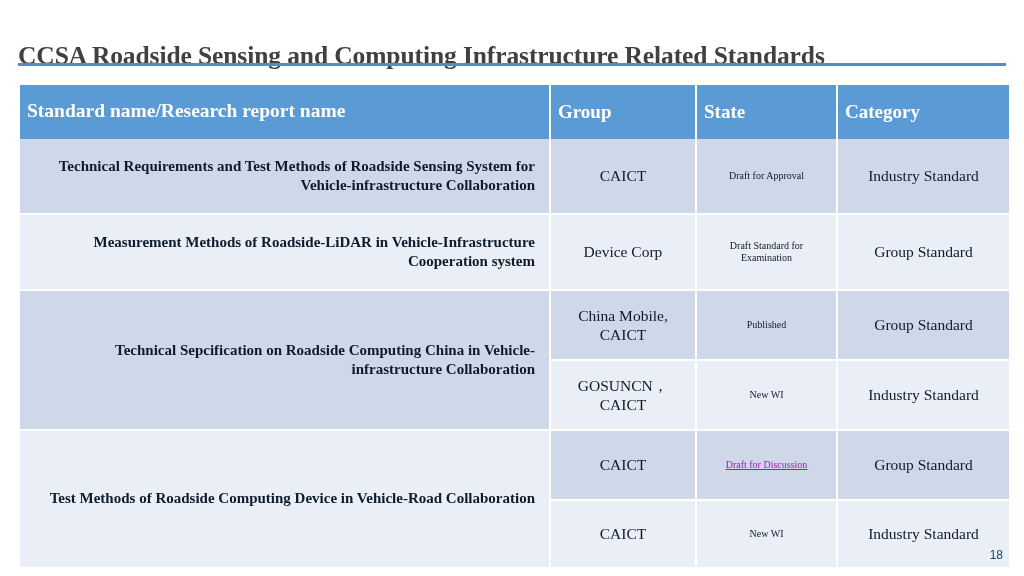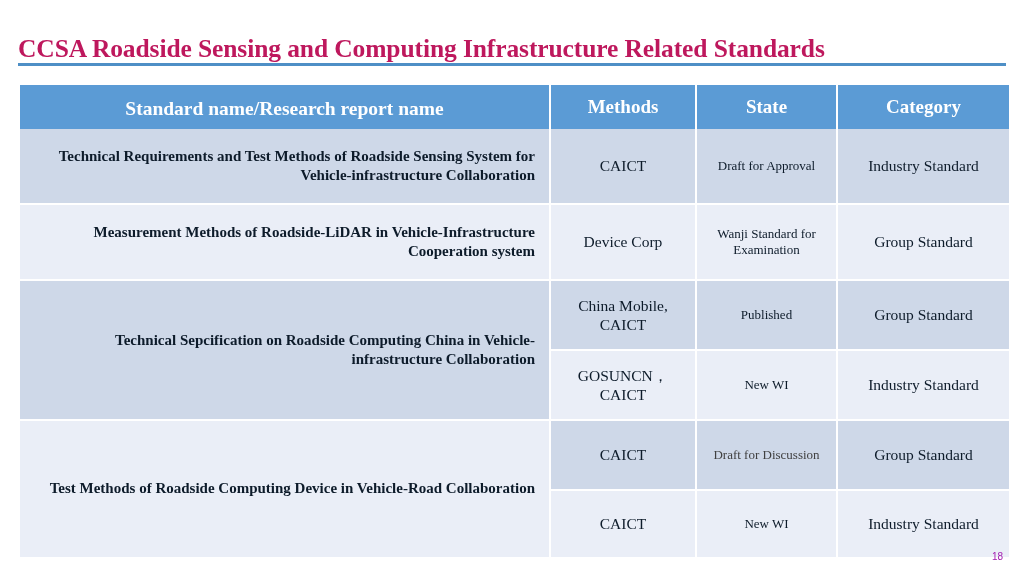--- a/index.html
+++ b/index.html
@@ -13,25 +13,25 @@
     position: relative;
     overflow: hidden;
     font-family: "Liberation Serif", "DejaVu Serif", serif;
     -webkit-font-smoothing: antialiased;
   }
 
   
   .slide-title {
     position: absolute;
     left: 18px;
-    top: 34px;
+    top: 41px;
     width: 980px;
     font-size: 25.5px;
     font-weight: bold;
-    color: #be185d;
+    color: #404040;
     letter-spacing: -0.1px;
     line-height: 1.15;
     white-space: nowrap;
   }
   .title-rule {
     position: absolute;
     left: 18px;
     top: 63px;
     width: 988px;
     height: 3px;
@@ -54,23 +54,23 @@
   table.std-table col.c-name  { width: 531px; }
   table.std-table col.c-lead  { width: 146px; }
   table.std-table col.c-state { width: 141px; }
   table.std-table col.c-cat   { width: 171px; }
 
   
   thead th {
     background: #5b9bd5;
     color: #ffffff;
     font-weight: bold;
-    text-align: center;
+    text-align: left;
     vertical-align: middle;
-    padding: 0;
+    padding: 7px;
     border: 0;
     border-right: 2px solid #ffffff;
     height: 40px;
     line-height: 1.1;
   }
   thead th:last-child { border-right: 0; }
   thead th.h-name {
     font-size: 19.5px;
     padding-top: 4px;   
   }
@@ -99,79 +99,79 @@
 
   
   td.name-cell {
     font-weight: bold;
     font-size: 15px;
     padding: 6px 14px;
     line-height: 1.28;
     text-align: right;
   }
   td.lead-cell  { font-size: 15.5px; }
-  td.state-cell { font-size: 13px; }
+  td.state-cell { font-size: 10px; }
   td.cat-cell   { font-size: 15.5px; }
 
-  .state-red { color: #404040; }
+  .state-red { color: #a21caf; text-decoration: underline; }
 
   
   tr.r1 td { height: 62px; }
   tr.r2 td { height: 62px; }
   tr.r3 td { height: 68px; }
   tr.r4 td { height: 68px; }
   tr.r5 td { height: 68px; }
   tr.r6 td { height: 66px; }
 
   
   .page-number {
     position: absolute;
     right: 21px;
     bottom: 14px;
     font-family: "Liberation Sans", "DejaVu Sans", sans-serif;
-    font-size: 10px;
-    color: #a21caf;
+    font-size: 12px;
+    color: #0c4a6e;
   }
 </style>
 </head>
 <body>
 
 <div class="slide-title">CCSA Roadside Sensing and Computing Infrastructure Related Standards</div>
 
 <div class="title-rule"></div>
 
 <div class="table-wrap">
   <table class="std-table">
     <colgroup>
       <col class="c-name">
         <col class="c-lead">
         <col class="c-state">
         <col class="c-cat">
     </colgroup>
     <thead>
       <tr>
         <th class="h-name">Standard name/Research report name</th>
-        <th class="h-lead">Methods</th>
+        <th class="h-lead">Group</th>
         <th class="h-state">State</th>
         <th class="h-cat">Category</th>
       </tr>
     </thead>
     <tbody>
 
       <tr class="r1">
         <td class="name-cell band-dark">Technical Requirements and Test Methods of Roadside Sensing System for Vehicle-infrastructure Collaboration</td>
         <td class="lead-cell band-dark">CAICT</td>
         <td class="state-cell band-dark">Draft for Approval</td>
         <td class="cat-cell band-dark">Industry Standard</td>
       </tr>
 
       <tr class="r2">
         <td class="name-cell band-light">Measurement Methods of Roadside-LiDAR in Vehicle-Infrastructure Cooperation system</td>
         <td class="lead-cell band-light">Device Corp</td>
-        <td class="state-cell band-light">Wanji Standard for Examination</td>
+        <td class="state-cell band-light">Draft Standard for Examination</td>
         <td class="cat-cell band-light">Group Standard</td>
       </tr>
 
       <tr class="r3">
         <td class="name-cell band-dark" rowspan="2">Technical Sepcification on Roadside Computing China in Vehicle-infrastructure Collaboration</td>
         <td class="lead-cell band-dark">China Mobile, CAICT</td>
         <td class="state-cell band-dark">Published</td>
         <td class="cat-cell band-dark">Group Standard</td>
       </tr>
 

